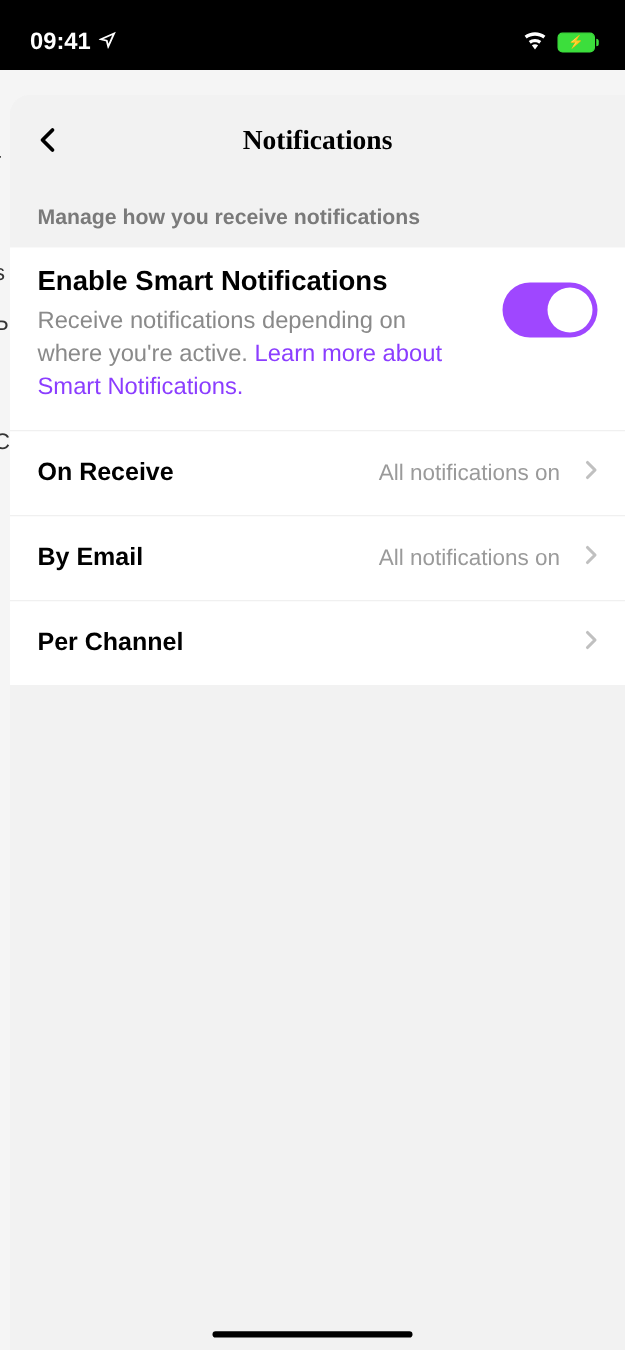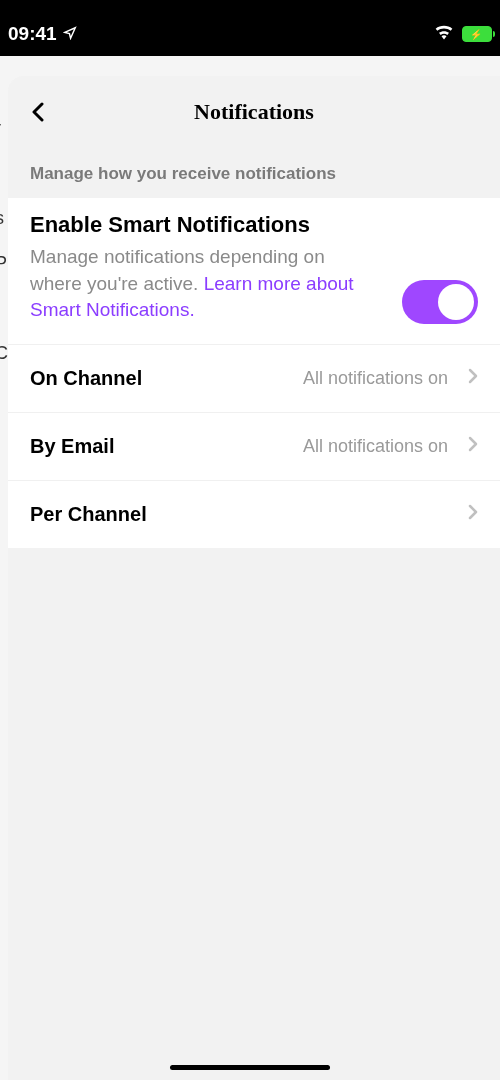--- a/index.html
+++ b/index.html
@@ -15,21 +15,21 @@
       font-family: -apple-system, BlinkMacSystemFont, 'Segoe UI', sans-serif;
       position: relative;
       overflow: hidden;
     }
     .status-bar {
       height: 68px;
       background: #000;
       display: flex;
       justify-content: space-between;
       align-items: center;
-      padding: 0 8px;
+      padding: 0 24px;
       color: #fff;
     }
     .status-time {
       font-size: 19px;
       font-weight: 600;
       display: flex;
       align-items: center;
       gap: 6px;
     }
     .status-icons {
@@ -95,21 +95,21 @@
       font-weight: 600;
       color: #7a7a7a;
       background: #f2f2f2;
     }
     .settings-group {
       background: #fff;
     }
     .smart-section {
       padding: 14px 22px 20px;
       display: flex;
-      align-items: flex-end;
+      align-items: flex-start;
       gap: 32px;
       border-bottom: 1px solid #f0f0f0;
     }
     .smart-content {
       flex: 1;
     }
     .smart-title {
       font-size: 22px;
       font-weight: 700;
       color: #000;
@@ -245,30 +245,30 @@
     <div class="modal-title">Notifications</div>
   </div>
 
   <div class="section-header">Manage how you receive notifications</div>
 
   <div class="settings-group">
     <div class="smart-section">
       <div class="smart-content">
         <div class="smart-title">Enable Smart Notifications</div>
         <div class="smart-desc">
-          <span>Manage notifications depending on where you're active. </span><span class="learn-more">Learn more about Smart Notifications.</span>
+          <span>Receive notifications depending on where you're active. </span><span class="learn-more">Learn more about Smart Notifications.</span>
         </div>
       </div>
       <div class="toggle">
         <div class="toggle-knob"></div>
       </div>
     </div>
 
     <div class="setting-row">
-      <div class="setting-label">On Channel</div>
+      <div class="setting-label">On Receive</div>
       <div class="setting-value">
         <span>All notifications on</span>
         <span class="chevron">
           <svg width="10" height="16" viewBox="0 0 10 16" fill="none" stroke="#c0c0c0" stroke-width="2.5" stroke-linecap="round" stroke-linejoin="round">
             <polyline points="2,2 8,8 2,14"></polyline>
           </svg>
         </span>
       </div>
     </div>
 

